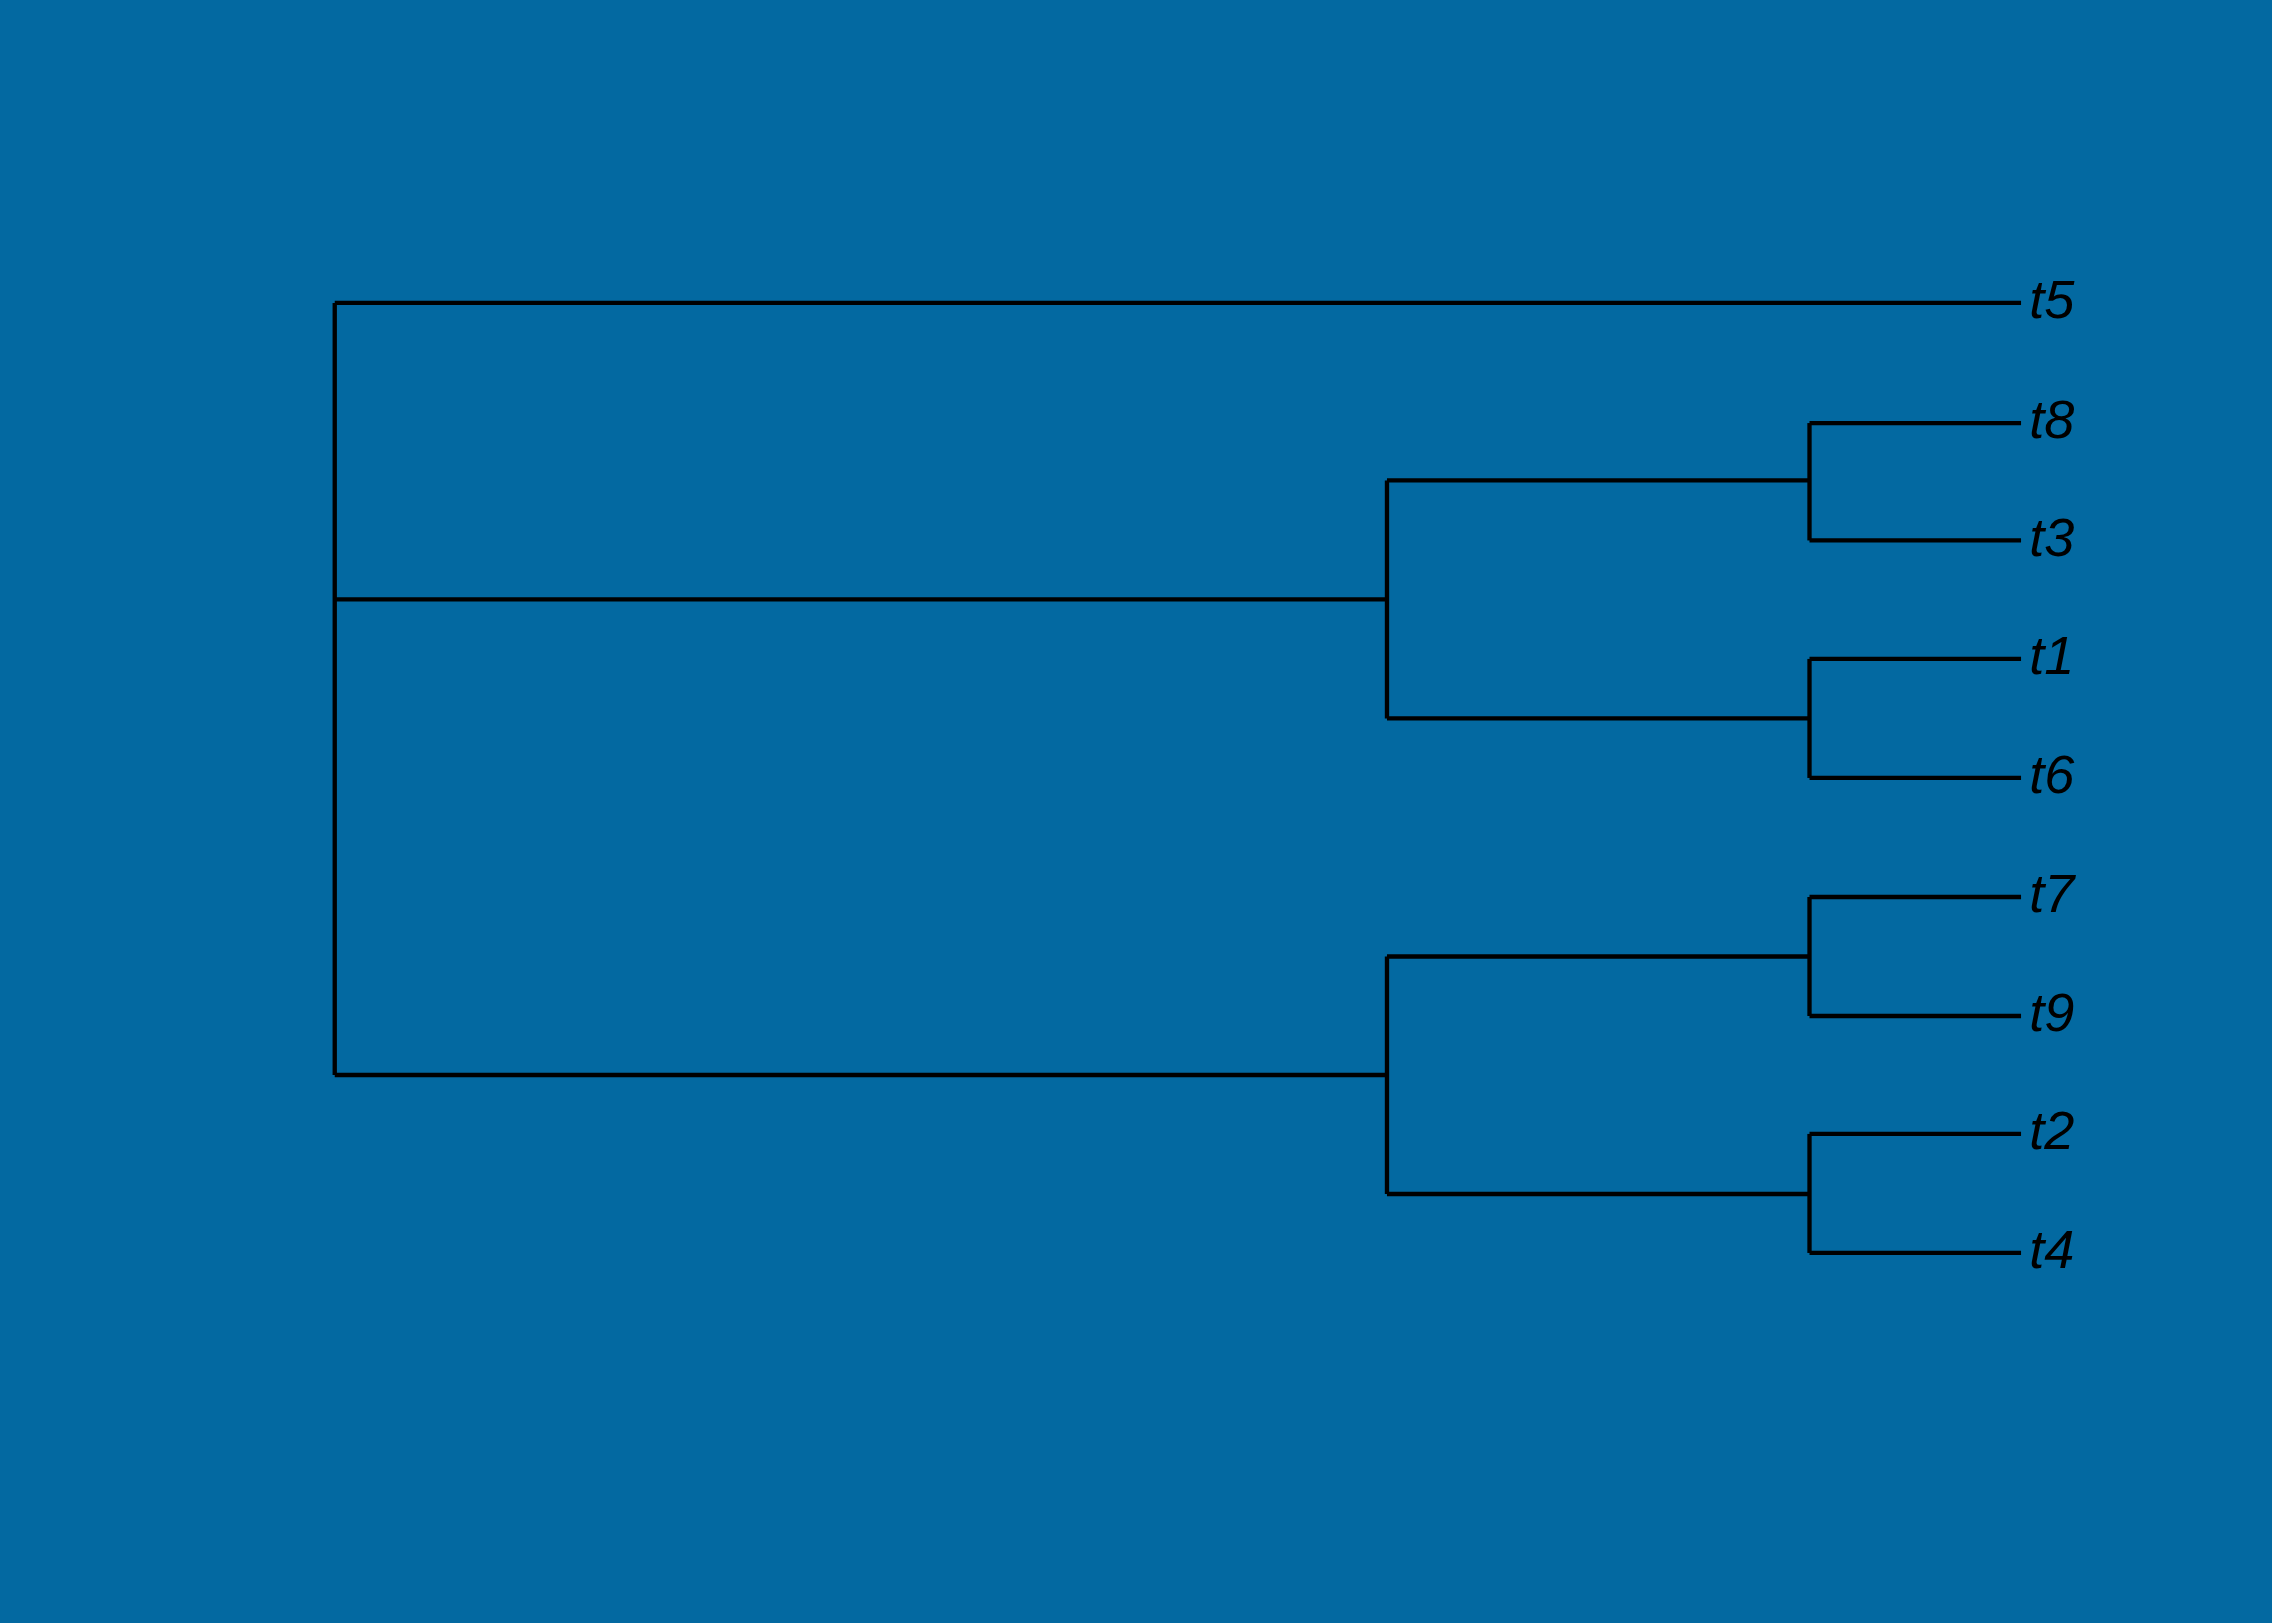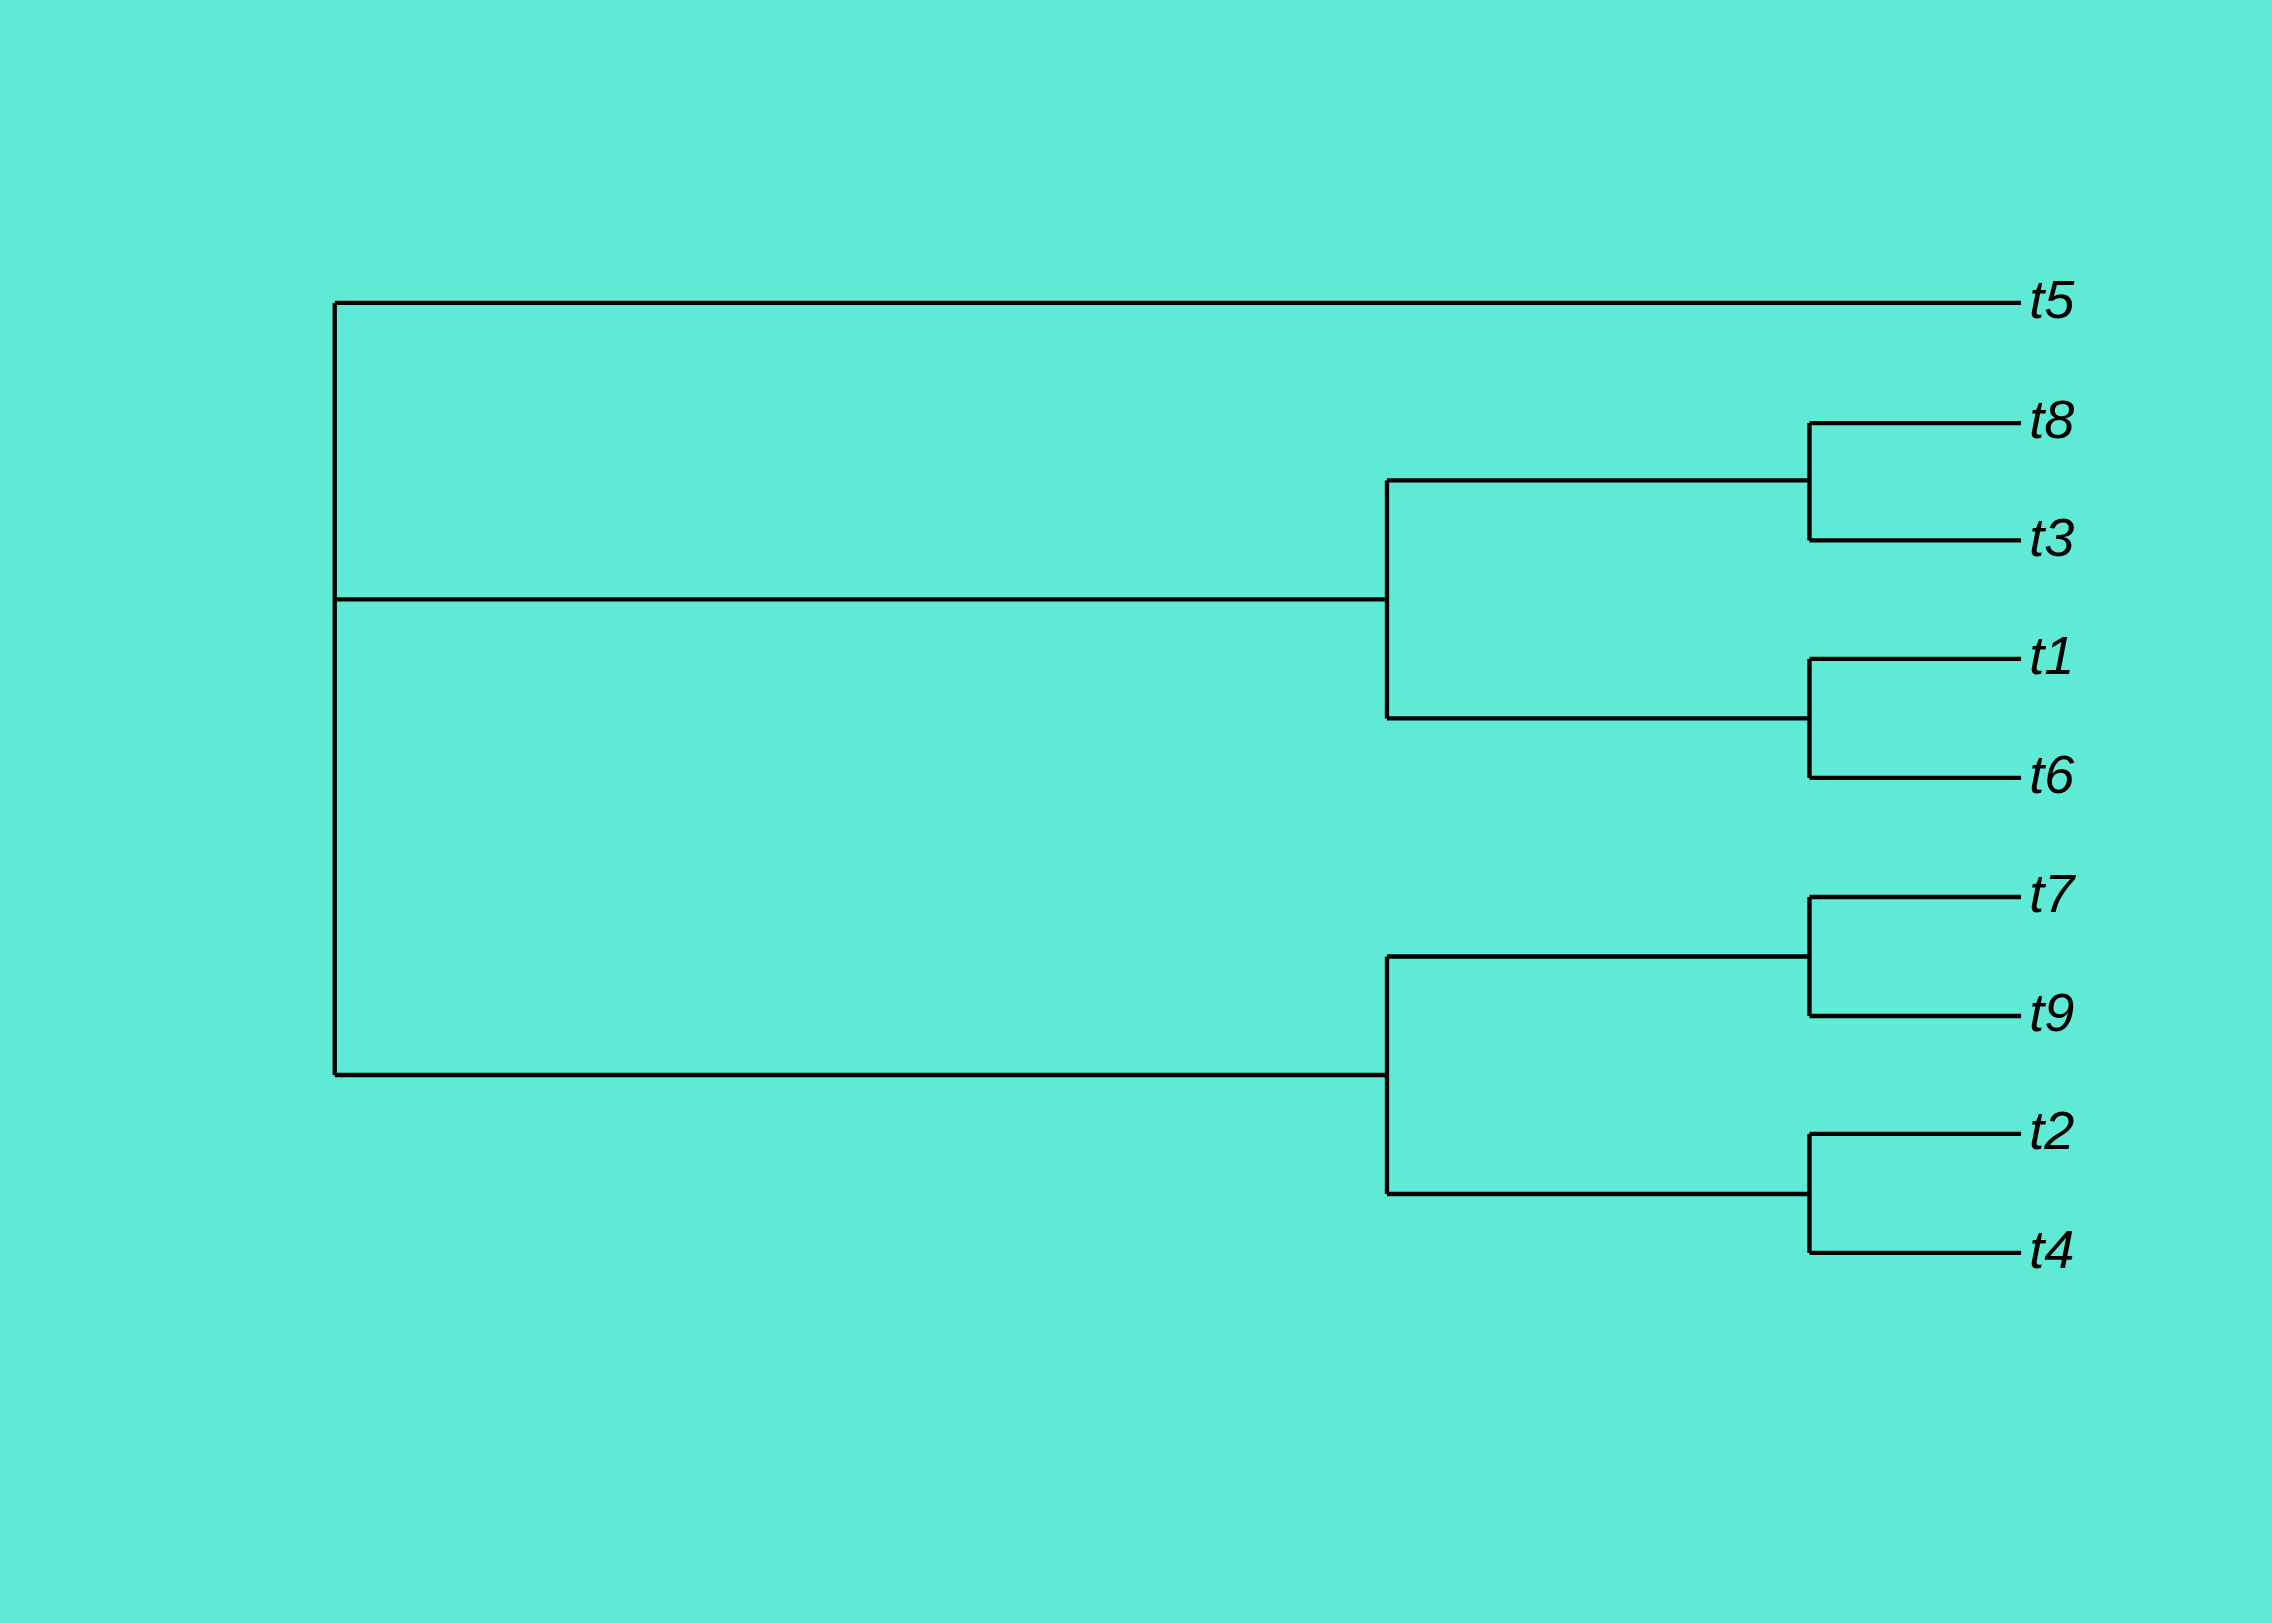--- a/index.html
+++ b/index.html
@@ -8,21 +8,21 @@
     padding: 0;
     background: #ffffff;
   }
   body {
     font-family: "Liberation Sans", sans-serif;
   }
   #canvas {
     position: relative;
     width: 2273px;
     height: 1623px;
-    background: #5eead4;
+    background: #0369a1;
     overflow: hidden;
   }
   #tree-svg {
     position: absolute;
     left: 0;
     top: 0;
     width: 2273px;
     height: 1623px;
     display: block;
   }

